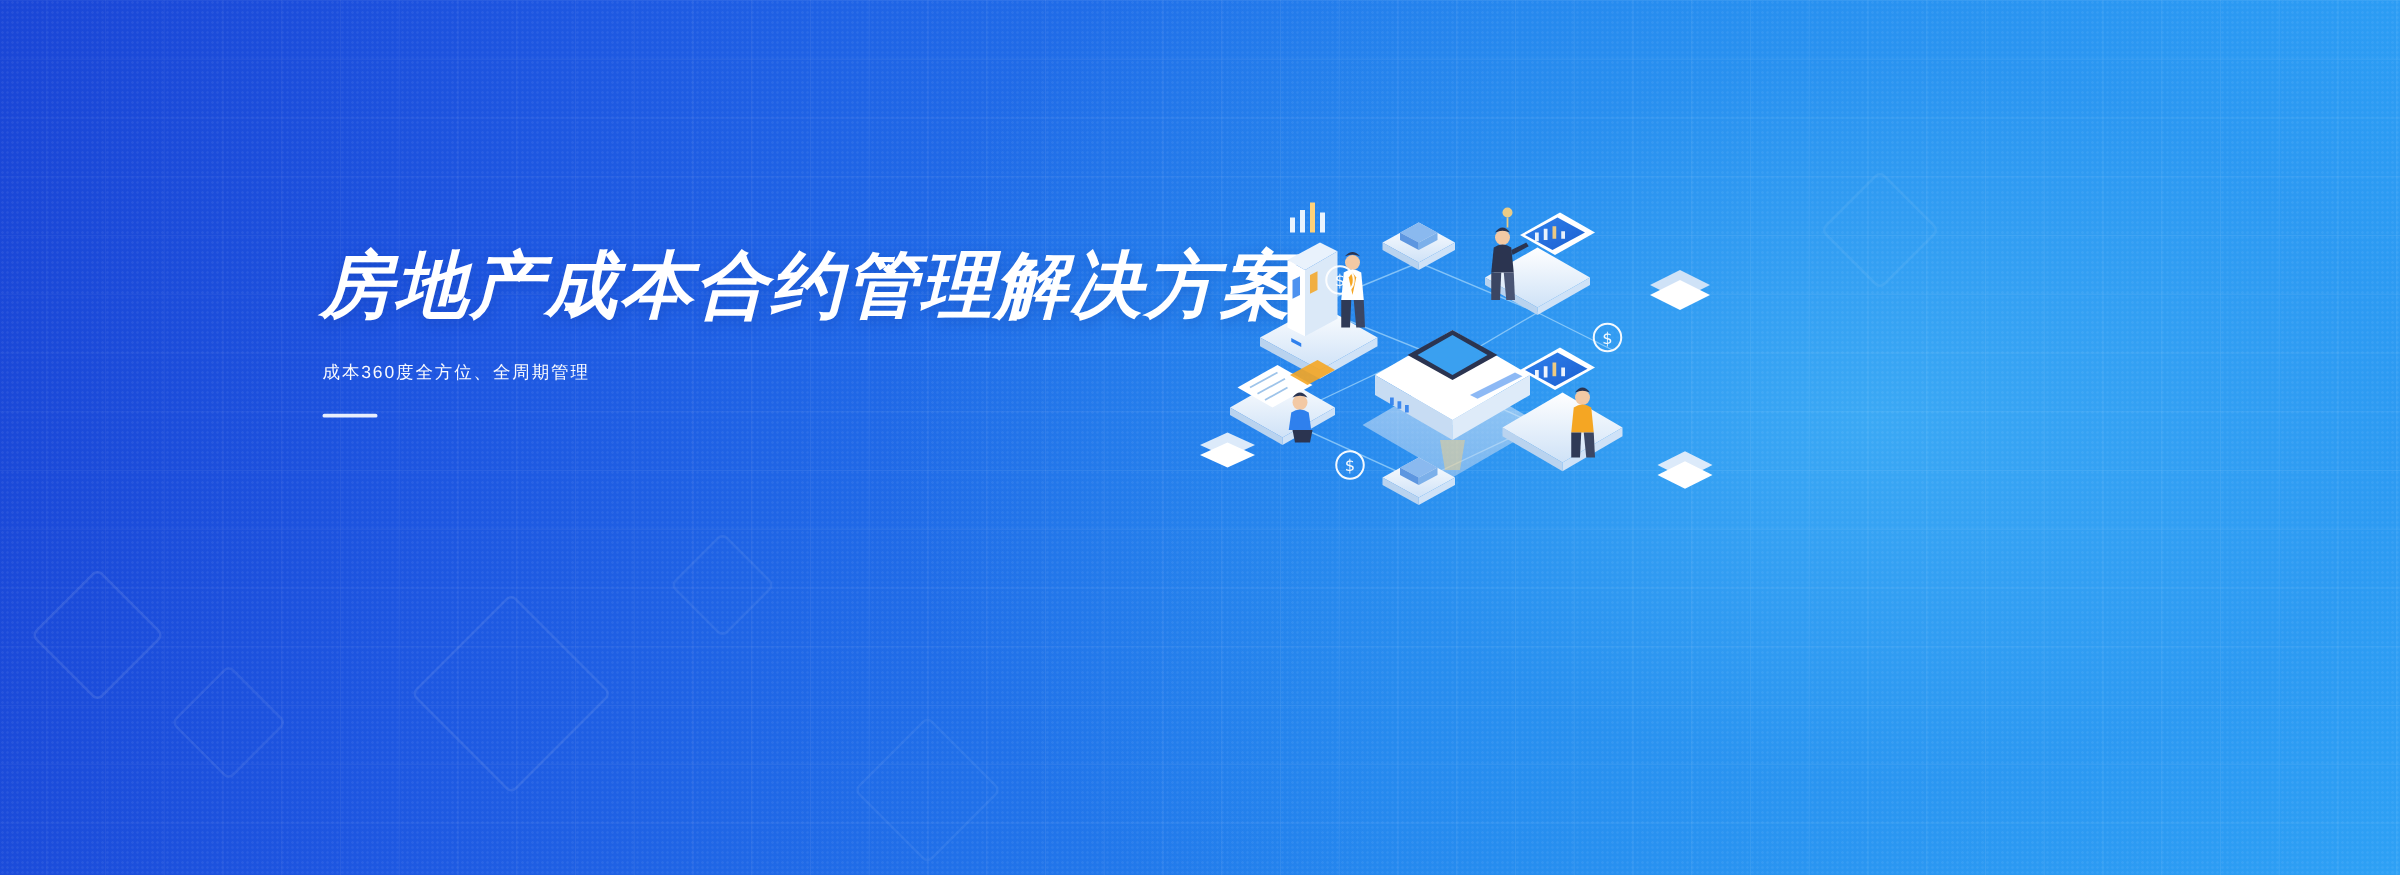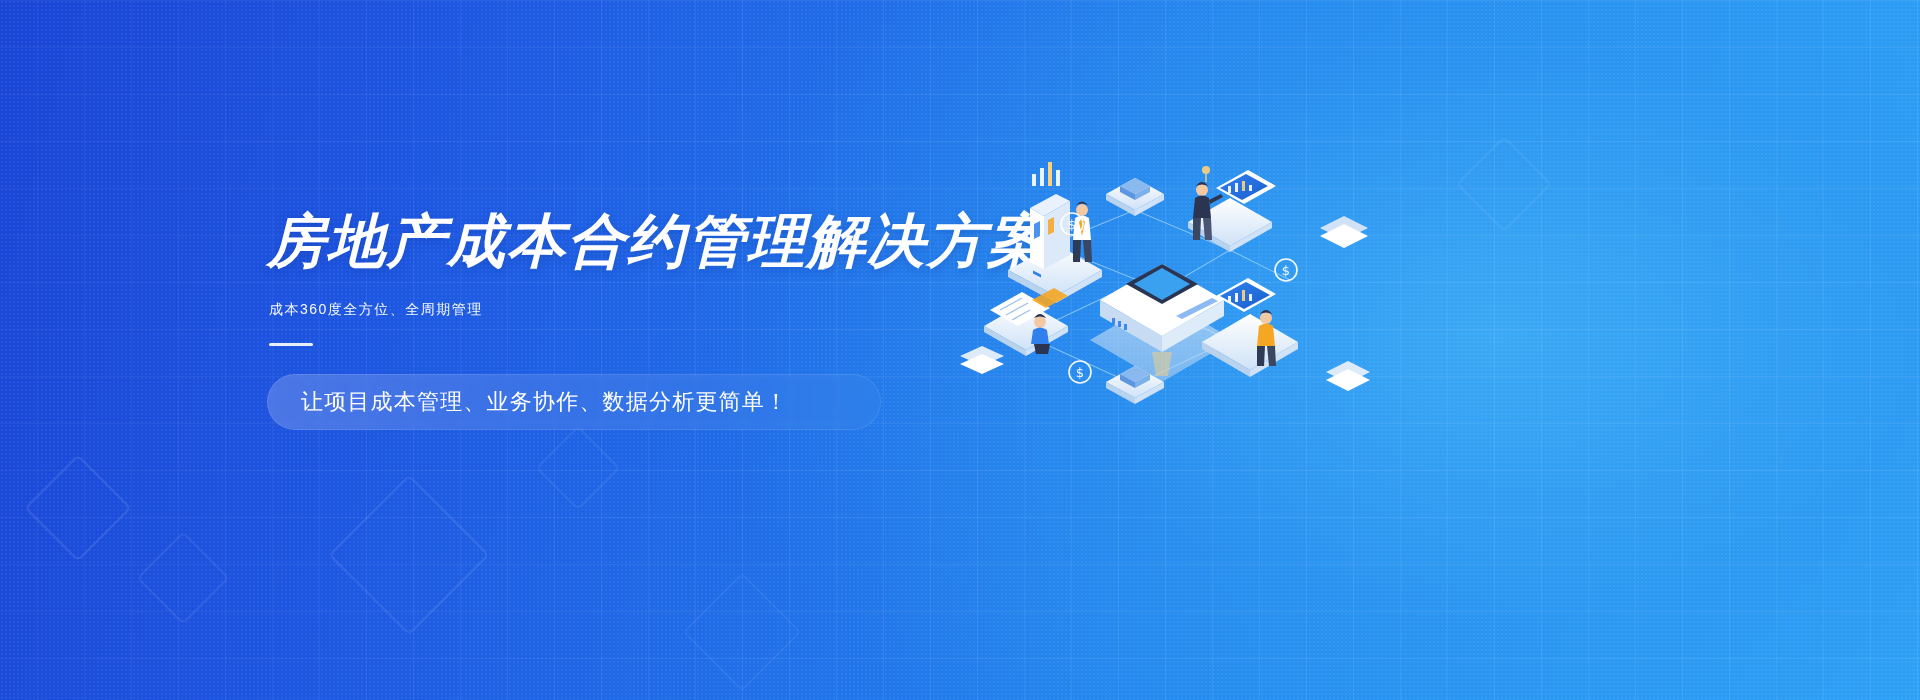--- a/index.html
+++ b/index.html
@@ -40,21 +40,21 @@
     transform:rotate(45deg);border-radius:6px;
   }
   .d1{left:40px;  top:470px; width:72px;height:72px;}
   .d2{left:150px; top:545px; width:62px;height:62px;border-color:rgba(255,255,255,.08);}
   .d3{left:352px; top:498px; width:110px;height:110px;border-color:rgba(255,255,255,.09);}
   .d4{left:548px; top:438px; width:56px;height:56px;border-color:rgba(255,255,255,.07);}
   .d5{left:700px; top:590px; width:80px;height:80px;border-color:rgba(255,255,255,.06);}
   .d6{left:1470px;top:150px; width:64px;height:64px;border-color:rgba(255,255,255,.07);}
 
   
-  .copy{position:absolute;left:256px;top:210px;width:900px;margin-left:11px;}
+  .copy{position:absolute;left:256px;top:198px;width:900px;}
   .title{
     margin:0;
     font-size:58px;line-height:1.08;
     font-weight:bold;font-style:italic;
     letter-spacing:2px;color:#ffffff;
     text-shadow:0 3px 10px rgba(10,50,150,.28);
     white-space:nowrap;
   }
   .subtitle{
     margin:28px 0 0 2px;
@@ -93,23 +93,20 @@
   <div class="diamond d2"></div>
   <div class="diamond d3"></div>
   <div class="diamond d4"></div>
   <div class="diamond d5"></div>
   <div class="diamond d6"></div>
 
   <div class="copy">
     <h1 class="title">房地产成本合约管理解决方案</h1>
     <div class="subtitle">成本360度全方位、全周期管理</div>
     <div class="rule"></div>
-    <div class="pill">
-      <span>让项目成本管理、业务协作、数据分析更简单！</span>
-    </div>
   </div>
 
   <div class="illus">
     <svg width="470" height="290" viewBox="0 0 470 290" xmlns="http://www.w3.org/2000/svg">
       <defs>
         <linearGradient id="plat" x1="0" y1="0" x2="0" y2="1">
           <stop offset="0%" stop-color="#ffffff"></stop>
             <stop offset="100%" stop-color="#cfe2f7"></stop>
         </linearGradient>
         <linearGradient id="platD" x1="0" y1="0" x2="0" y2="1">

